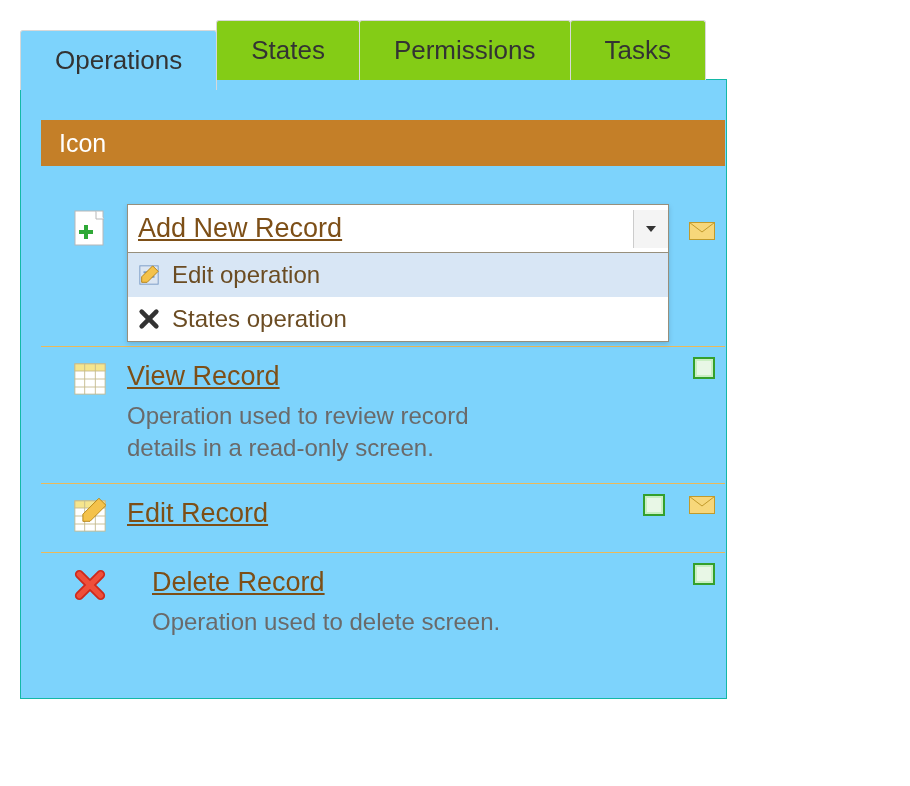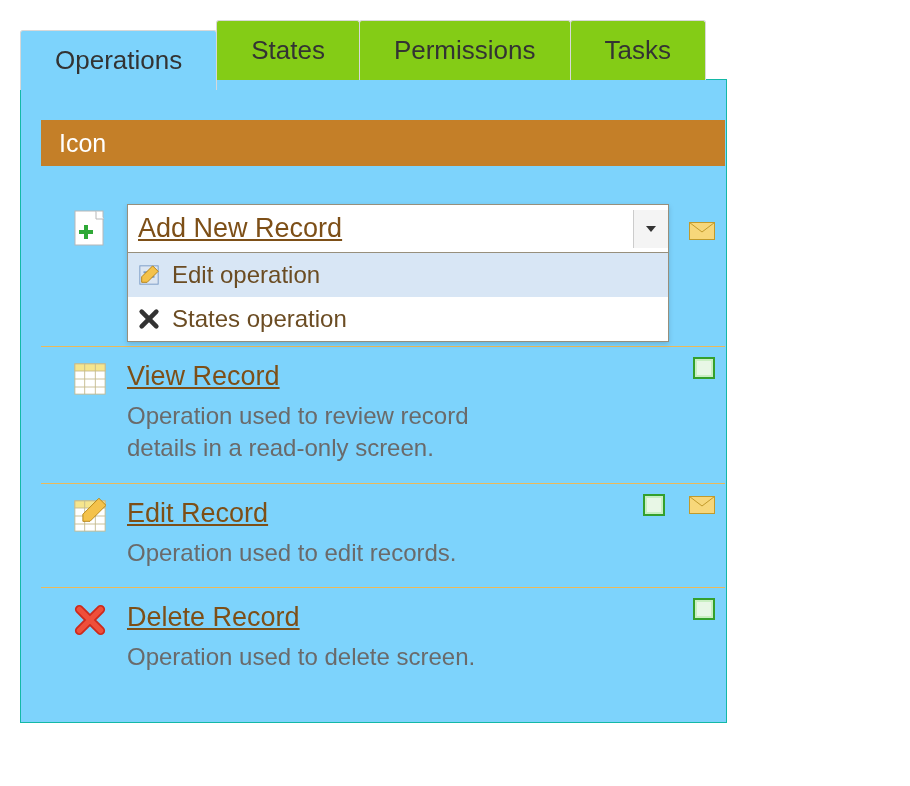--- a/index.html
+++ b/index.html
@@ -299,34 +299,33 @@
               <rect x="1" y="1" width="34" height="8" fill="#f6e58d" stroke="#c4b98c"></rect>
               <line x1="1" y1="18" x2="35" y2="18" stroke="#c4b98c"></line>
               <line x1="1" y1="27" x2="35" y2="27" stroke="#c4b98c"></line>
               <line x1="12" y1="1" x2="12" y2="35" stroke="#c4b98c"></line>
               <line x1="24" y1="1" x2="24" y2="35" stroke="#c4b98c"></line>
               <polygon points="28,-2 36,6 18,24 10,24 10,16" fill="#f4c24b" stroke="#b27f0f" stroke-width="1"></polygon>
             </svg>
           </div>
           <div class="cell-main">
             <span class="op-link">Edit Record</span>
-            <div class="op-desc">Operation used to edit records.</div>
           </div>
           <div class="cell-actions">
             <div class="square-green"></div>
             <div class="mail-icon">
               <svg width="26" height="18" viewBox="0 0 26 18">
                 <rect x="0.5" y="0.5" width="25" height="17" fill="#f7d77a" stroke="#c19a2b"></rect>
                 <polyline points="0.5,0.5 13,10 25.5,0.5" fill="none" stroke="#c19a2b"></polyline>
               </svg>
             </div>
           </div>
         </div>
 
-        <div class="row" style="border-bottom:none;">
+        <div class="row" style="border-bottom:none;gap:25px;">
           <div class="cell-icon">
             <svg class="icon-svg" viewBox="0 0 36 36">
               <path d="M6 6 L30 30 M30 6 L6 30" stroke="#cc2a1d" stroke-width="10" stroke-linecap="round"></path>
               <path d="M6 6 L30 30 M30 6 L6 30" stroke="#ef4f3a" stroke-width="6" stroke-linecap="round"></path>
             </svg>
           </div>
           <div class="cell-main">
             <span class="op-link">Delete Record</span>
             <div class="op-desc">Operation used to delete screen.</div>
           </div>

